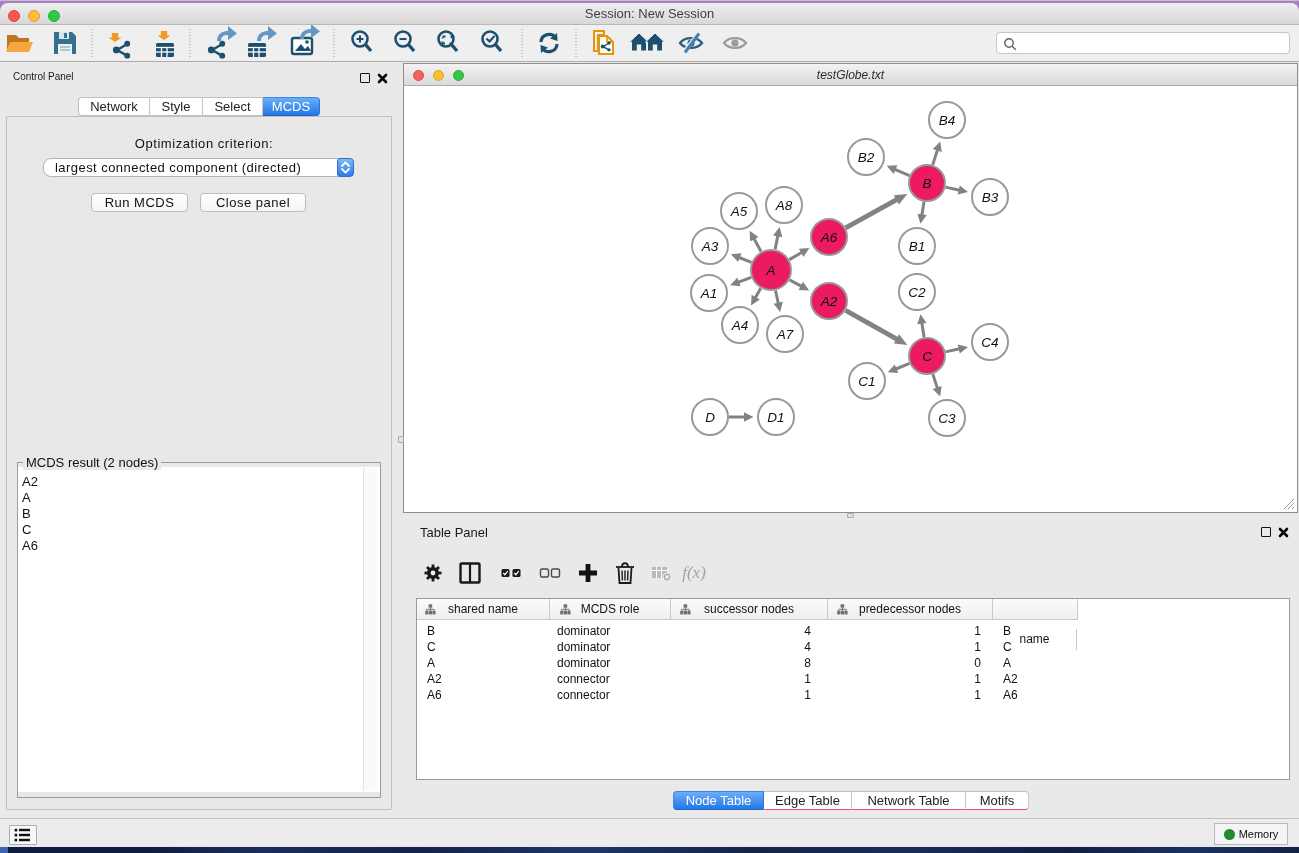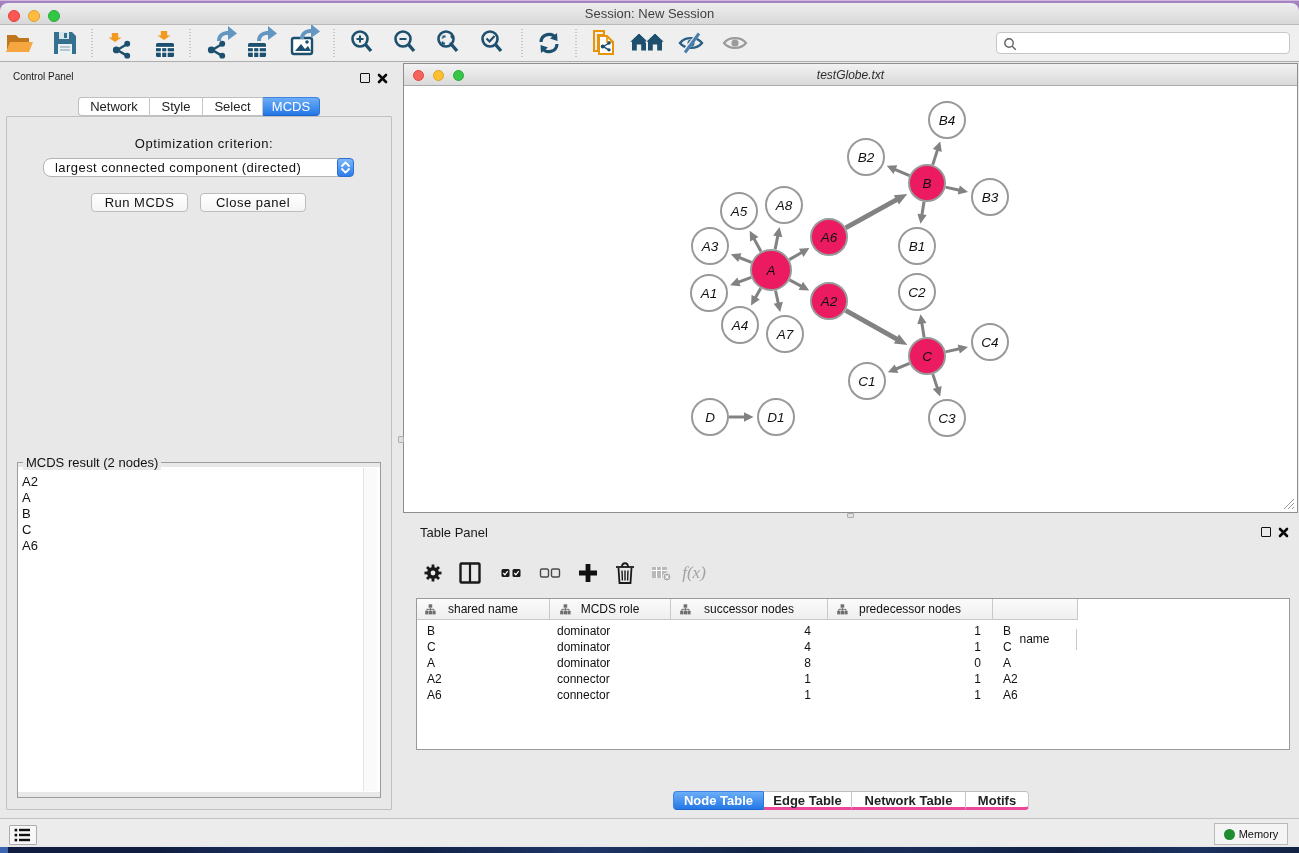--- a/index.html
+++ b/index.html
@@ -40,28 +40,28 @@
 #nw-titlebar { position:absolute; left:0; top:0; width:893px; height:22px; background:linear-gradient(#F2F2F2,#DADADA); border-bottom:1px solid #ABABAB; }
 #nw-titlebar .title { position:absolute; left:0; right:0; top:4px; text-align:center; font-size:12px; color:#2e2e2e; }
 #nw-titlebar .r { left:9px;  background:#F4645C; border:1px solid #E2463D; top:6px; width:11px; height:11px; }
 #nw-titlebar .y { left:29px; background:#FBC02F; border:1px solid #E0A123; top:6px; width:11px; height:11px; }
 #nw-titlebar .g { left:49px; background:#35C649; border:1px solid #2BAB37; top:6px; width:11px; height:11px; }
 #graph { position:absolute; left:0; top:22px; }
 
 
 #tp-title { left:420px; top:525px; font-size:13px; color:#1a1a1a; }
 #tp-toolbar { left:416px; top:552px; }
-#tbl { left:416px; top:598px; width:874px; height:152px; background:#fff; border:1px solid #9A9A9A; }
+#tbl { left:416px; top:598px; width:874px; height:182px; background:#fff; border:1px solid #9A9A9A; }
 #tbl-head { position:absolute; left:0; top:0; width:661px; border-right:1px solid #C9C9C9; height:21px; background:linear-gradient(#FBFBFB,#EFEFEF); border-bottom:1px solid #C9C9C9; font-size:12px; color:#111; }
 .th { position:absolute; top:0; height:21px; border-right:1px solid #C9C9C9; text-align:center; line-height:21px; }
 .tr { position:absolute; font-size:12px; color:#111; height:16px; line-height:16px; }
 .cell { position:absolute; }
 
-#bt { left:673px; top:791px; height:19px; display:flex;font-weight:bold; }
-.bseg { height:19px; background:#fff; border-top:1px solid #BFBFBF; border-bottom:3px solid #ec4899; border-right:1px solid #C7C7C7; font-size:13px; color:#222; text-align:center; line-height:18px; }
+#bt { left:673px; top:791px; height:19px; display:flex; }
+.bseg { height:19px; background:#fff; border-top:1px solid #BFBFBF; border-bottom:1px solid #ec4899; border-right:1px solid #C7C7C7; font-size:13px; color:#222; text-align:center; line-height:18px; }
 .bseg:first-child { border-radius:4px 0 0 4px; border-left:1px solid #3F84E4; border-right:1px solid #2F74D4; }
 .bseg:last-child { border-radius:0 4px 4px 0; }
 .bseg.sel { background:linear-gradient(#6CAEF8,#2377E6); color:#fff; border-top:1px solid #3F84E4; border-bottom:1px solid #1C66CC; }
 
 #statusbar { left:0; top:818px; width:1299px; height:27px; background:#ECECEC; border-top:1px solid #C2C2C2; }
 #sb-left { position:absolute; left:9px; top:6px; width:28px; height:20px; background:#F7F7F7; border:1px solid #ACACAC; border-radius:1px; }
 #sb-mem { position:absolute; left:1214px; top:4px; width:74px; height:22px; background:#F4F4F4; border:1px solid #B9B9B9; font-size:11px; color:#111; text-align:center; line-height:21px; }
 #sb-mem .dot { display:inline-block; width:11px; height:11px; border-radius:50%; background:#1F8C2F; vertical-align:-2px; margin-right:4px; }
 #desktop-bottom { left:0; top:847px; width:1299px; height:6px; background:linear-gradient(90deg,#3c66b0 0 8px,#101d40 8px 12%,#1a2e5c 20%,#122348 32%,#1e3668 45%,#122446 58%,#192d58 70%,#101f42 82%,#1b3260 92%,#122244); }
 .wctl { position:absolute; font-size:13px; color:#111; font-weight:bold; }

